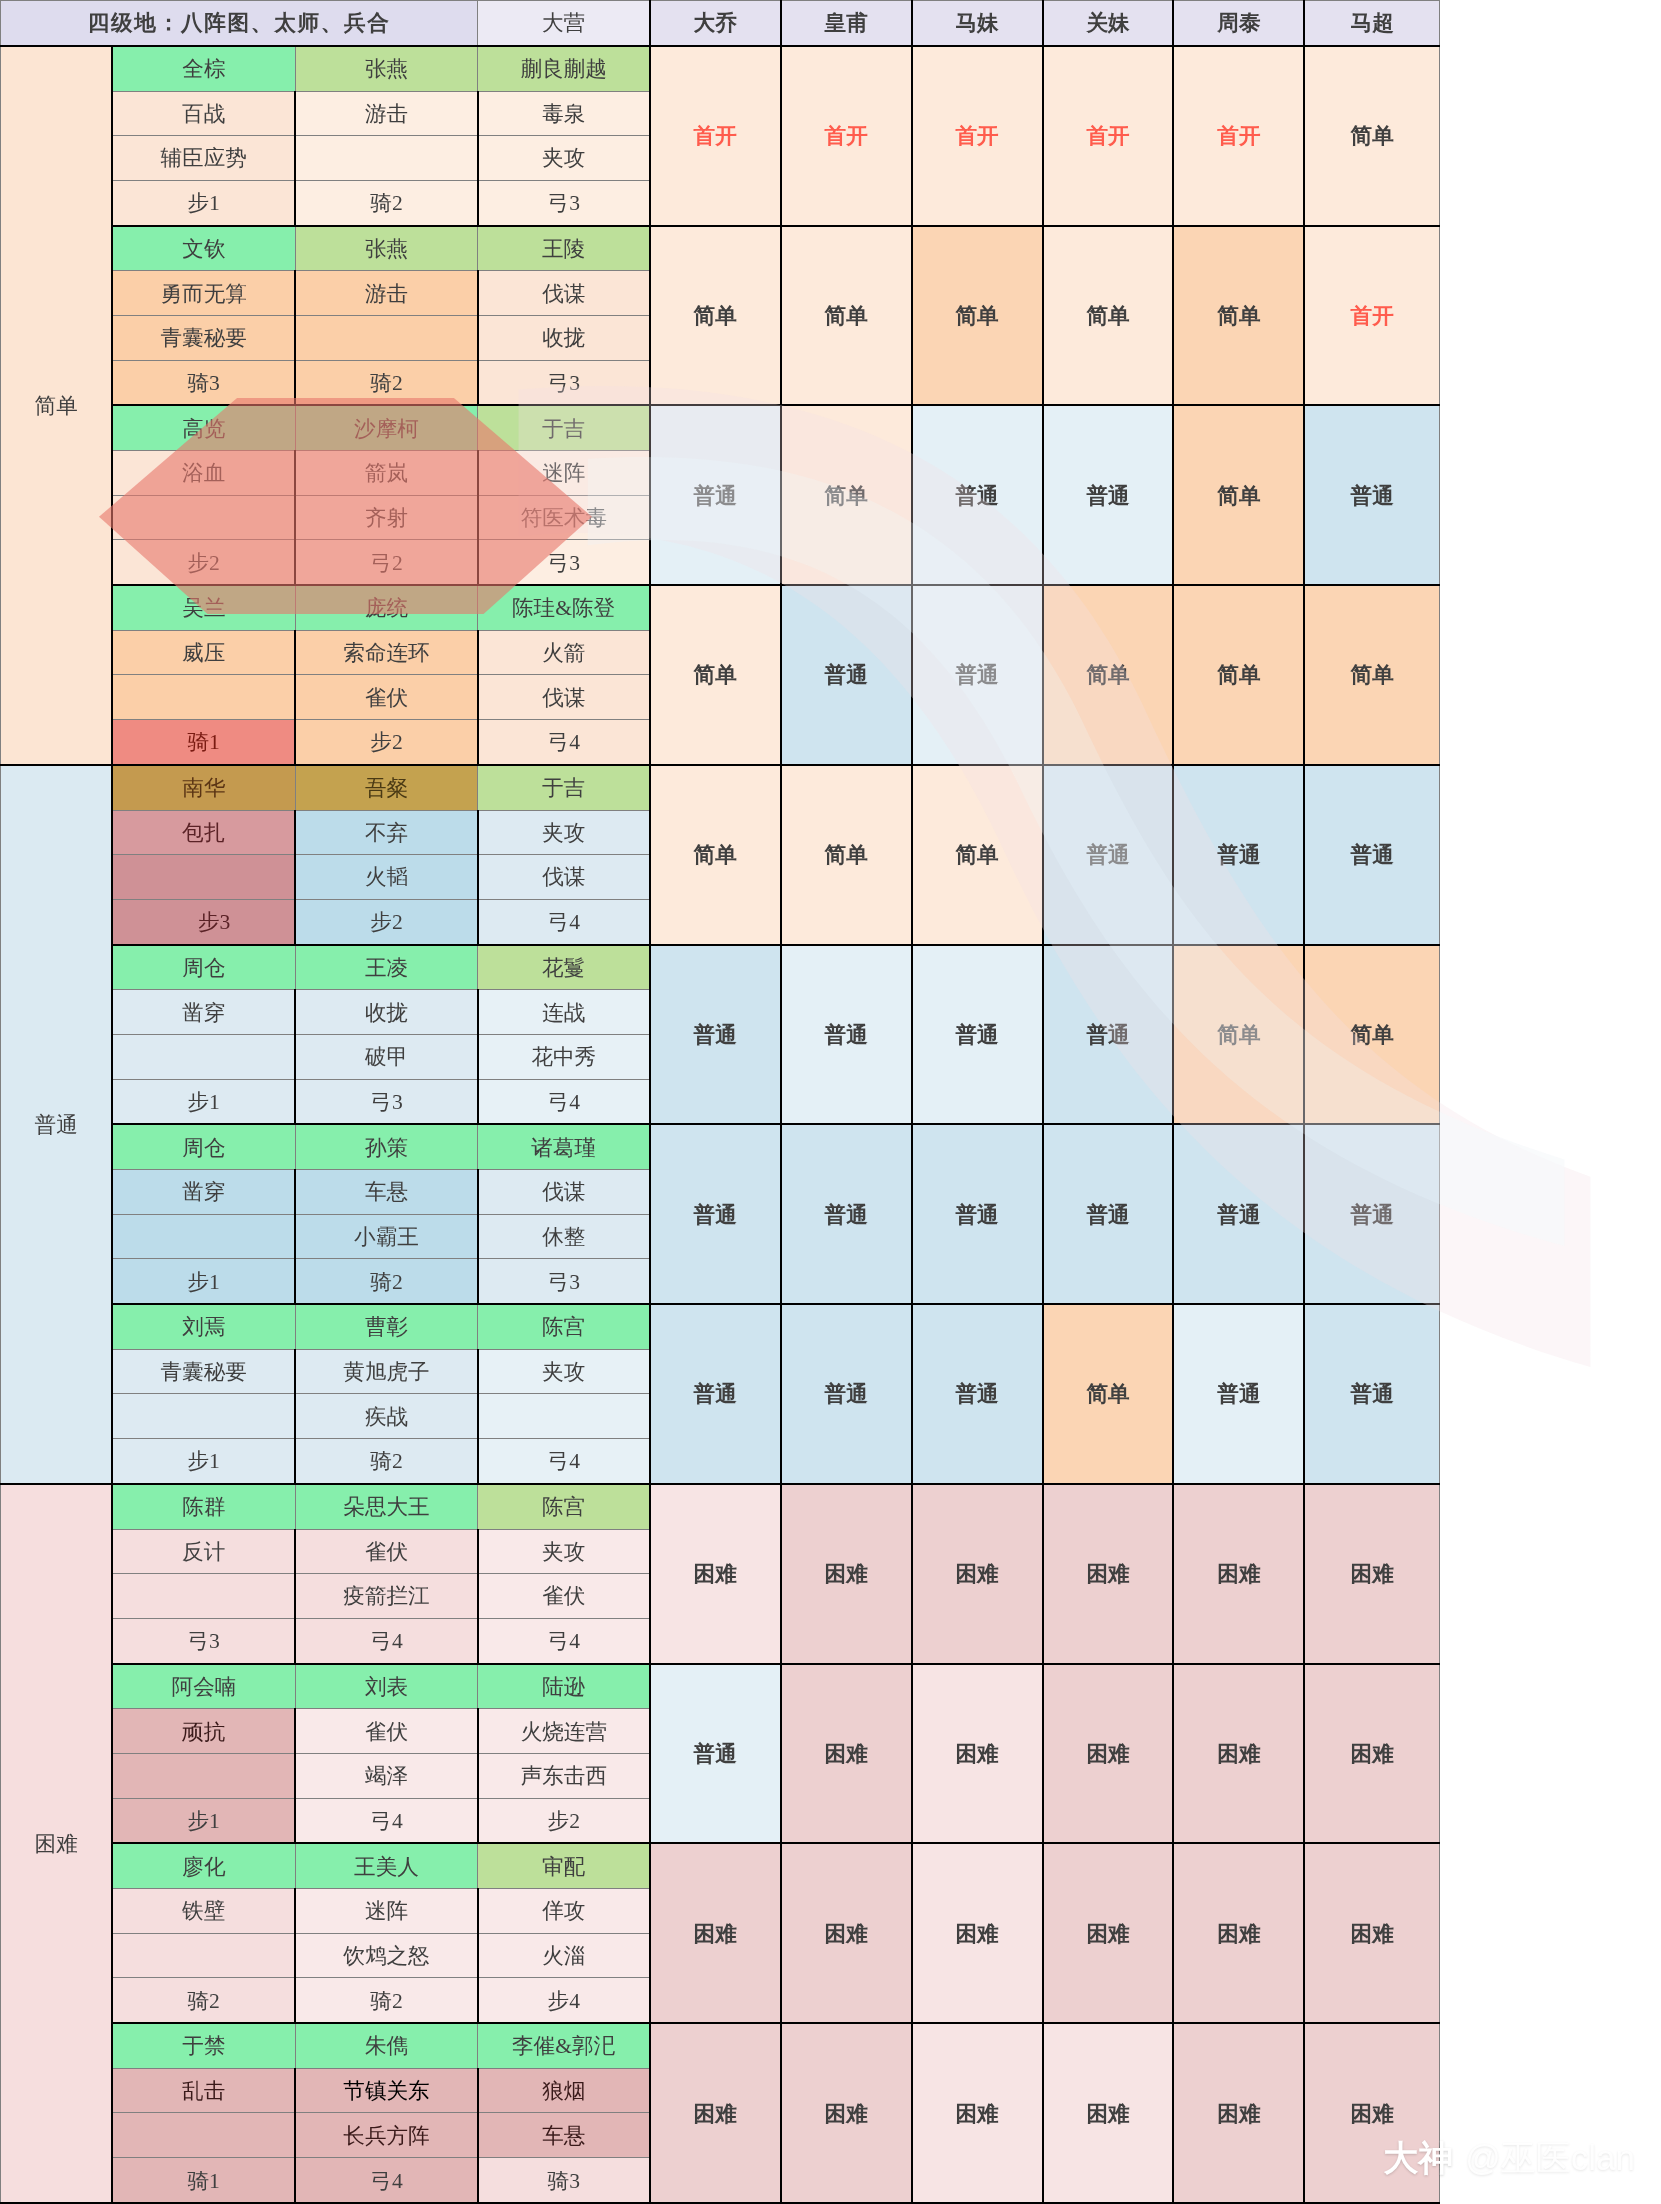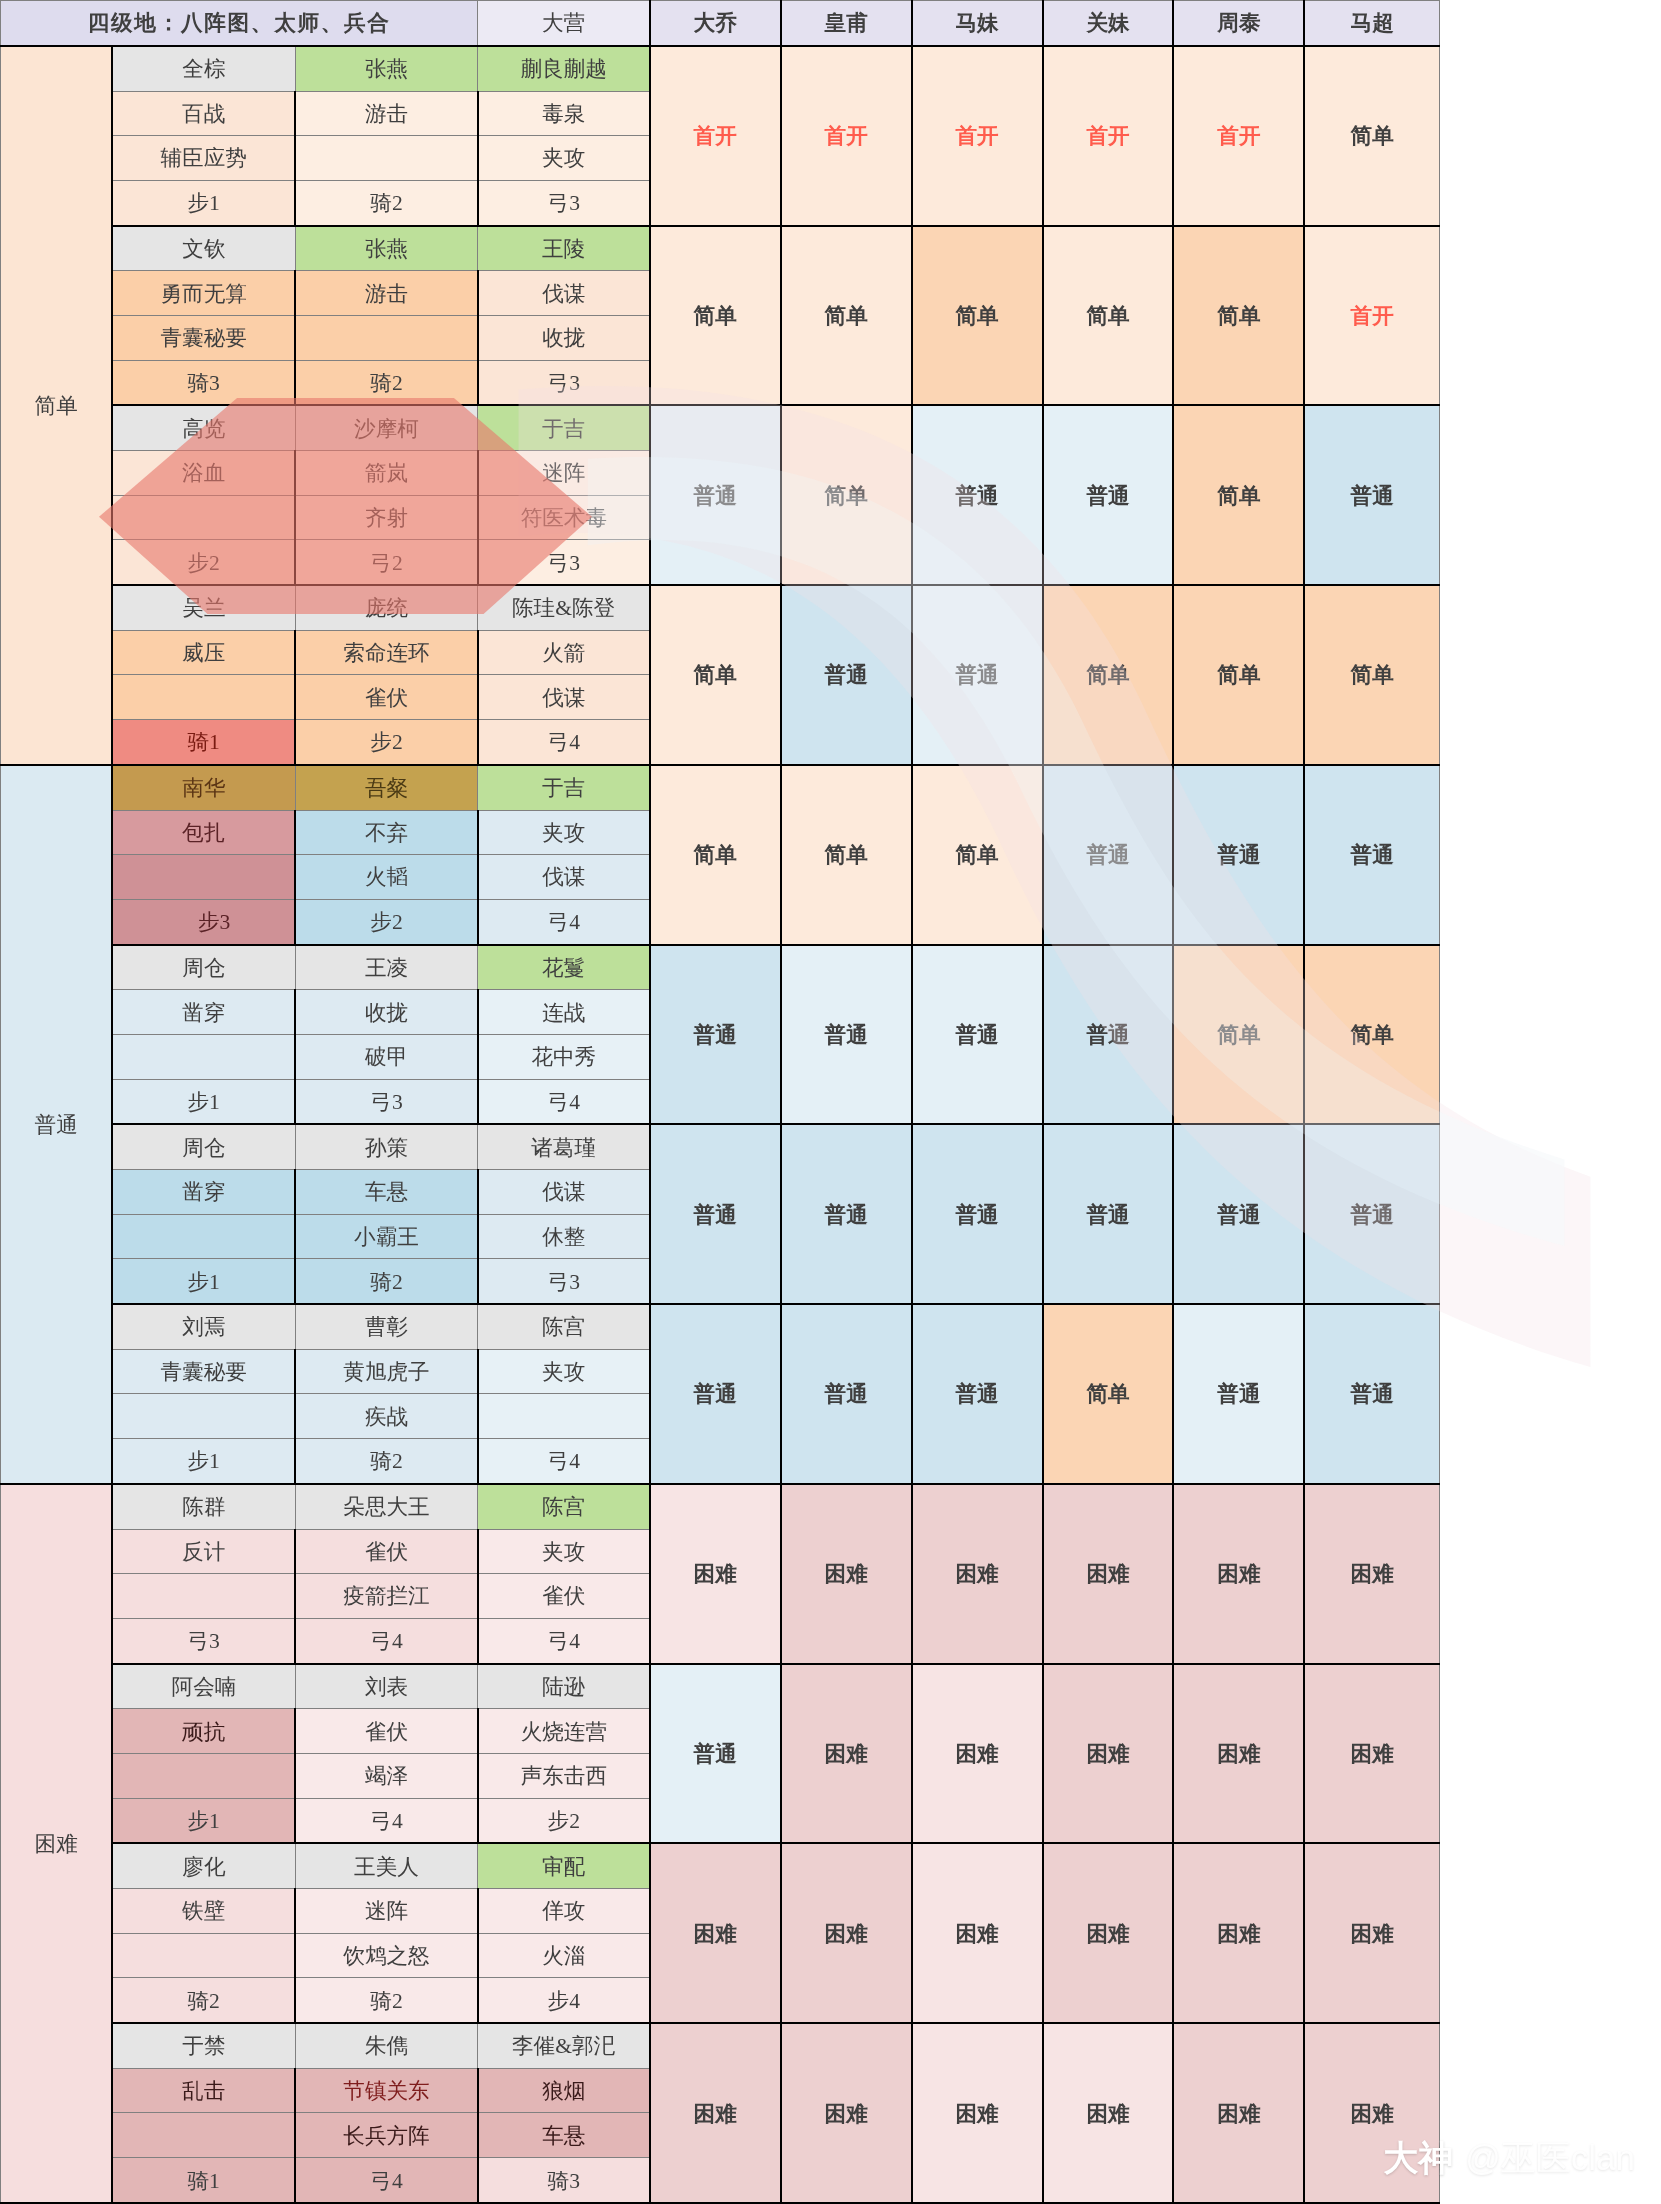--- a/index.html
+++ b/index.html
@@ -55,21 +55,21 @@
     font-weight:bold;
     font-size:23px;
   }
 
   
   td.band-e { background:#fce5d3; color:#3f3f3f; font-size:25px; }
   td.band-n { background:#dbeaf2; color:#3f3f3f; font-size:25px; }
   td.band-h { background:#f6dede; color:#3f3f3f; font-size:25px; }
 
   
-  .gr-dark  { background:#e5e5e5; color:#1a1a1a; }
+  .gr-dark  { background:#86efac; color:#1a1a1a; }
   .gr-light { background:#bde09a; color:#8c8c8c; }
   .or-deep  { background:#fbcfa8; color:#1a1a1a; }
   .or-lite  { background:#fbe5d6; color:#6b6b6b; }
   .or-pale  { background:#fdeee2; color:#8f8f8f; }
   .bl-deep  { background:#bcdcea; color:#1a1a1a; }
   .bl-lite  { background:#ddeaf2; color:#5a5a5a; }
   .bl-pale  { background:#e7f1f6; color:#8f8f8f; }
   .pk-deep  { background:#e2b6b6; color:#1a1a1a; }
   .pk-lite  { background:#f5dede; color:#5a5a5a; }
   .pk-pale  { background:#f9e9e9; color:#9a8a8a; }
@@ -451,21 +451,21 @@
         <td class="gr-dark tb rb">李催&amp;郭汜</td>
         <td class="res res-hard-s tb bb lb" rowspan="4">困难</td>
         <td class="res res-hard-s tb bb lb" rowspan="4">困难</td>
         <td class="res res-hard tb bb lb" rowspan="4">困难</td>
         <td class="res res-hard tb bb lb" rowspan="4">困难</td>
         <td class="res res-hard-s tb bb lb" rowspan="4">困难</td>
         <td class="res res-hard-s tb bb lb" rowspan="4">困难</td>
       </tr>
       <tr style="height: 27px;">
         <td class="pk-deep lb rb" style="background: rgb(226, 182, 182); color: rgb(58, 26, 26);">乱击</td>
-        <td class="pk-deep rb" style="background: rgb(226, 182, 182); color: #7f1d1d;">节镇关东</td>
+        <td class="pk-deep rb" style="background: rgb(226, 182, 182); color: #000000;">节镇关东</td>
         <td class="pk-lite rb" style="background: rgb(226, 182, 182); color: rgb(58, 26, 26);">狼烟</td>
       </tr>
       <tr style="height: 27px;">
         <td class="pk-deep lb rb" style="background: rgb(226, 182, 182); color: rgb(58, 26, 26);"></td>
         <td class="pk-deep rb" style="background: rgb(226, 182, 182); color: rgb(58, 26, 26);">长兵方阵</td>
         <td class="pk-lite rb" style="background: rgb(226, 182, 182); color: rgb(58, 26, 26);">车悬</td>
       </tr>
       <tr style="height: 27px;">
         <td class="pk-deep bb lb rb">骑1</td>
         <td class="pk-deep bb rb">弓4</td>

